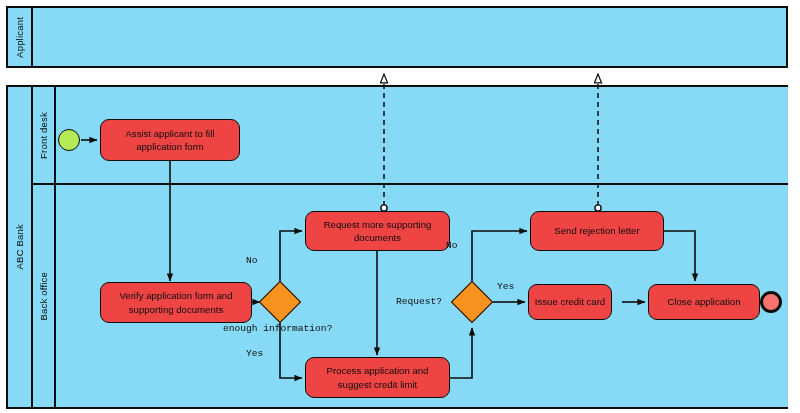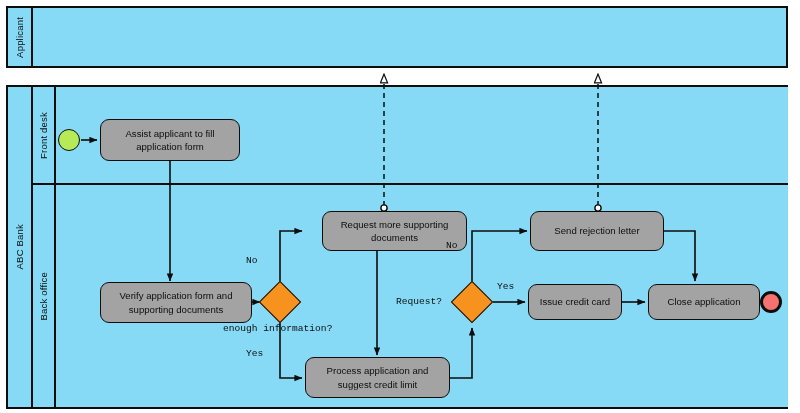--- a/index.html
+++ b/index.html
@@ -59,21 +59,21 @@
     align-items: center;
     justify-content: center;
   }
   .lane-divider {
     position: absolute;
     background: #0d0d0d;
   }
   .task {
     position: absolute;
     box-sizing: border-box;
-    background: #a3a3a3;
+    background: #ef4444;
     border: 1.6px solid #0d0d0d;
     border-radius: 9px;
     display: flex;
     align-items: center;
     justify-content: center;
     text-align: center;
     font-size: 9.6px;
     line-height: 13.5px;
     color: #0d0d0d;
     padding: 2px 5px;
@@ -197,33 +197,33 @@
   <div class="event event-end" style="left:760px; top:291px; width:22px; height:22px;"></div>
 
   <div class="task" style="left:100px; top:119px; width:140px; height:42px;">
     <span>Assist applicant to fill application form</span>
   </div>
 
   <div class="task" style="left:100px; top:282px; width:152px; height:41px;">
     <span>Verify application form and supporting documents</span>
   </div>
 
-  <div class="task" style="left:322px; top:211px; width:145px; height:40px;">
+  <div class="task" style="left:305px; top:211px; width:145px; height:40px;">
     <span>Request more supporting documents</span>
   </div>
 
   <div class="task" style="left:305px; top:357px; width:145px; height:41px;justify-content:center;">
     <span>Process application and suggest credit limit</span>
   </div>
 
   <div class="task" style="left:530px; top:211px; width:134px; height:40px;">
     <span>Send rejection letter</span>
   </div>
 
-  <div class="task" style="left:528px; top:284px; width:94px; height:36px;">
+  <div class="task" style="left:528px; top:284px; width:84px; height:36px;">
     <span>Issue credit card</span>
   </div>
 
   <div class="task" style="left:648px; top:284px; width:112px; height:36px;text-align:center;">
     <span>Close application</span>
   </div>
 
   <div class="gateway" style="left:265px; top:287px; width:30px; height:30px;"></div>
 
   <div class="gateway" style="left:457px; top:287px; width:30px; height:30px;"></div>

